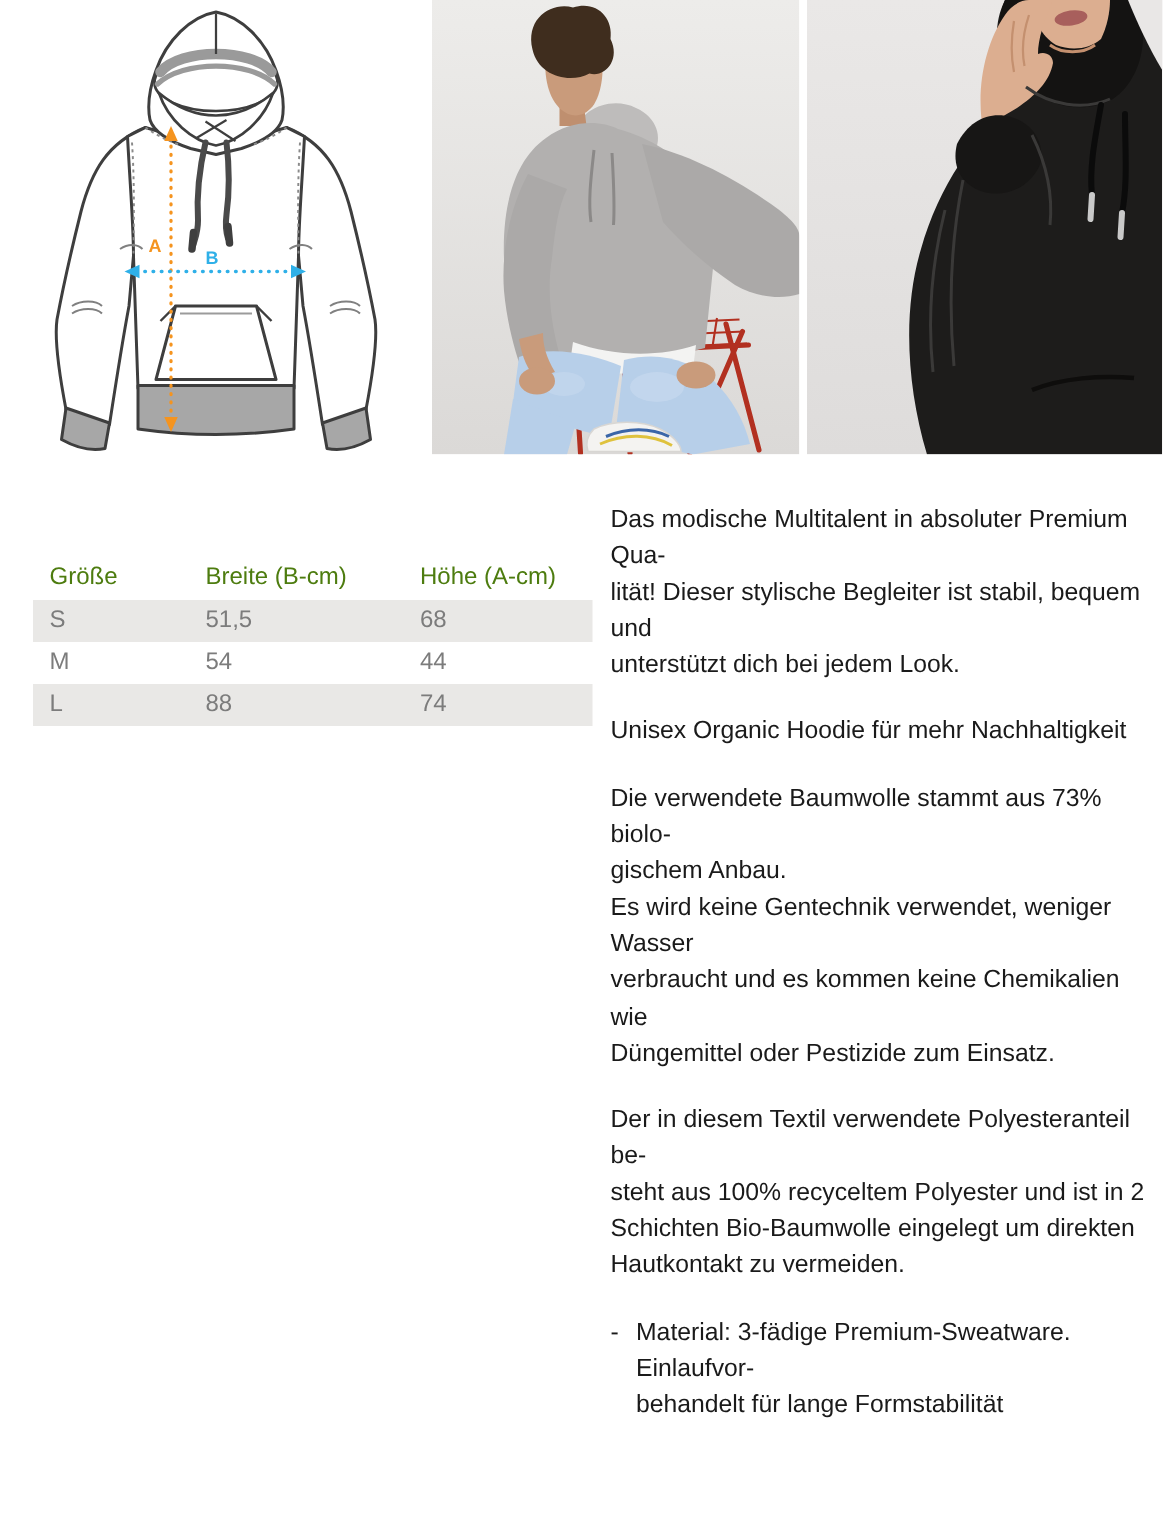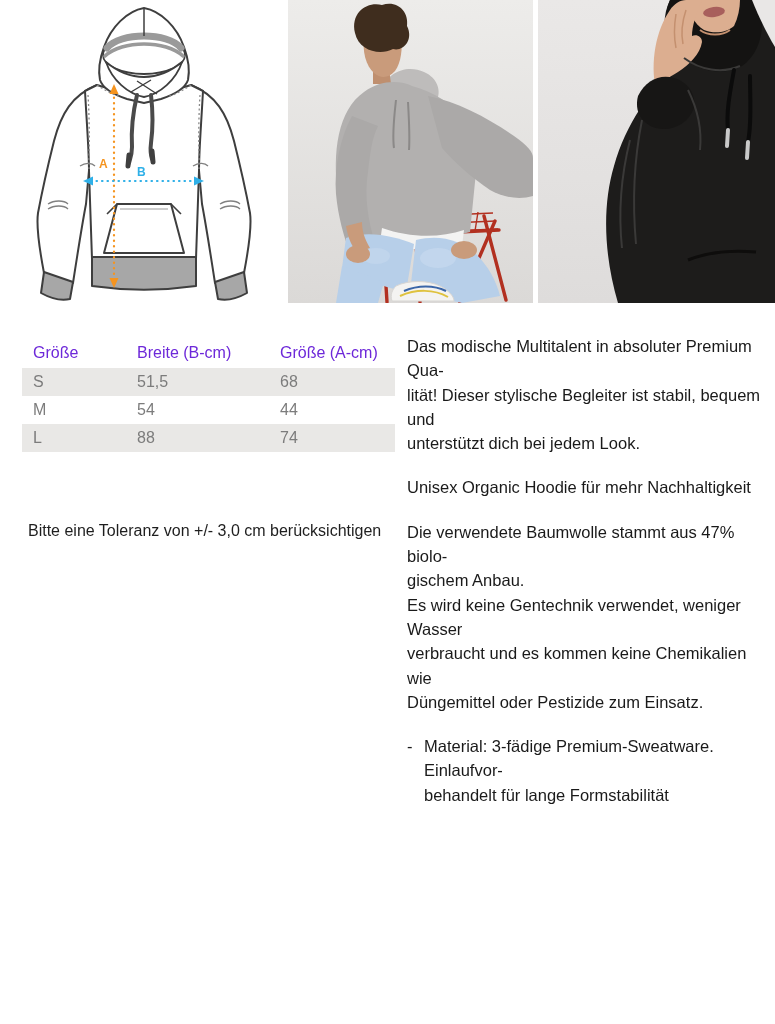--- a/index.html
+++ b/index.html
@@ -9,21 +9,21 @@
   
   .panel{position:absolute;top:0;height:303px;overflow:hidden;}
   #panel-diagram{left:0;width:288px;background:#fff;}
   #panel-man{left:288px;width:245px;}
   #panel-woman{left:538px;width:237px;}
   .panel svg{display:block;}
 
   
   .sizetable{position:absolute;left:22px;top:338px;width:373px;font-size:16px;}
   .trow{display:grid;grid-template-columns:104px 143px 1fr;align-items:center;height:28px;}
-  .trow.head{height:30px;color:#6d28d9;}
+  .trow.head{height:30px;color:#4d7c0f;margin-top:32px;}
   .trow.r{color:#7c7c7c;}
   .trow.alt{background:#e9e8e6;}
   .trow > div{padding-left:11px;white-space:nowrap;}
 
   .tolerance{position:absolute;left:28px;top:522px;font-size:16px;color:#1e1e1e;}
 
   
   .desc{position:absolute;left:407px;top:330px;width:368px;
         font-size:16.5px;line-height:24.3px;color:#1a1a1a;}
   .desc p{margin:4px 0 20px 0;white-space:pre-line;}
@@ -184,51 +184,54 @@
         </g>
         <path d="M190,130 L189,146 M210,142 L209,158" stroke="#c9c9c9" stroke-width="4" stroke-linecap="round"></path>
       </g>
     </svg>
   </div>
 
   <div class="sizetable">
     <div class="trow head">
       <div>Größe</div>
       <div>Breite (B-cm)</div>
-      <div>Größe (A-cm)</div>
+      <div>Höhe (A-cm)</div>
     </div>
     <div class="trow r alt">
       <div>S</div>
       <div>51,5</div>
       <div>68</div>
     </div>
     <div class="trow r">
       <div>M</div>
       <div>54</div>
       <div>44</div>
     </div>
     <div class="trow r alt">
       <div>L</div>
       <div>88</div>
       <div>74</div>
     </div>
   </div>
 
-  <div class="tolerance">Bitte eine Toleranz von +/- 3,0 cm berücksichtigen</div>
 
   <div class="desc">
     <p>Das modische Multitalent in absoluter Premium Qua-
 lität! Dieser stylische Begleiter ist stabil, bequem und
 unterstützt dich bei jedem Look.</p>
     <p>Unisex Organic Hoodie für mehr Nachhaltigkeit</p>
-    <p>Die verwendete Baumwolle stammt aus 47% biolo-
+    <p>Die verwendete Baumwolle stammt aus 73% biolo-
 gischem Anbau.
 Es wird keine Gentechnik verwendet, weniger Wasser
 verbraucht und es kommen keine Chemikalien wie
 Düngemittel oder Pestizide zum Einsatz.</p>
+    <p>Der in diesem Textil verwendete Polyesteranteil be-
+steht aus 100% recyceltem Polyester und ist in 2
+Schichten Bio-Baumwolle eingelegt um direkten
+Hautkontakt zu vermeiden.</p>
     <div class="bullets">
       <div class="bitem">
         <span class="mark">-</span>
         <span class="btxt">Material: 3-fädige Premium-Sweatware. Einlaufvor-
 behandelt für lange Formstabilität</span>
       </div>
 
     </div>
   </div>
 

